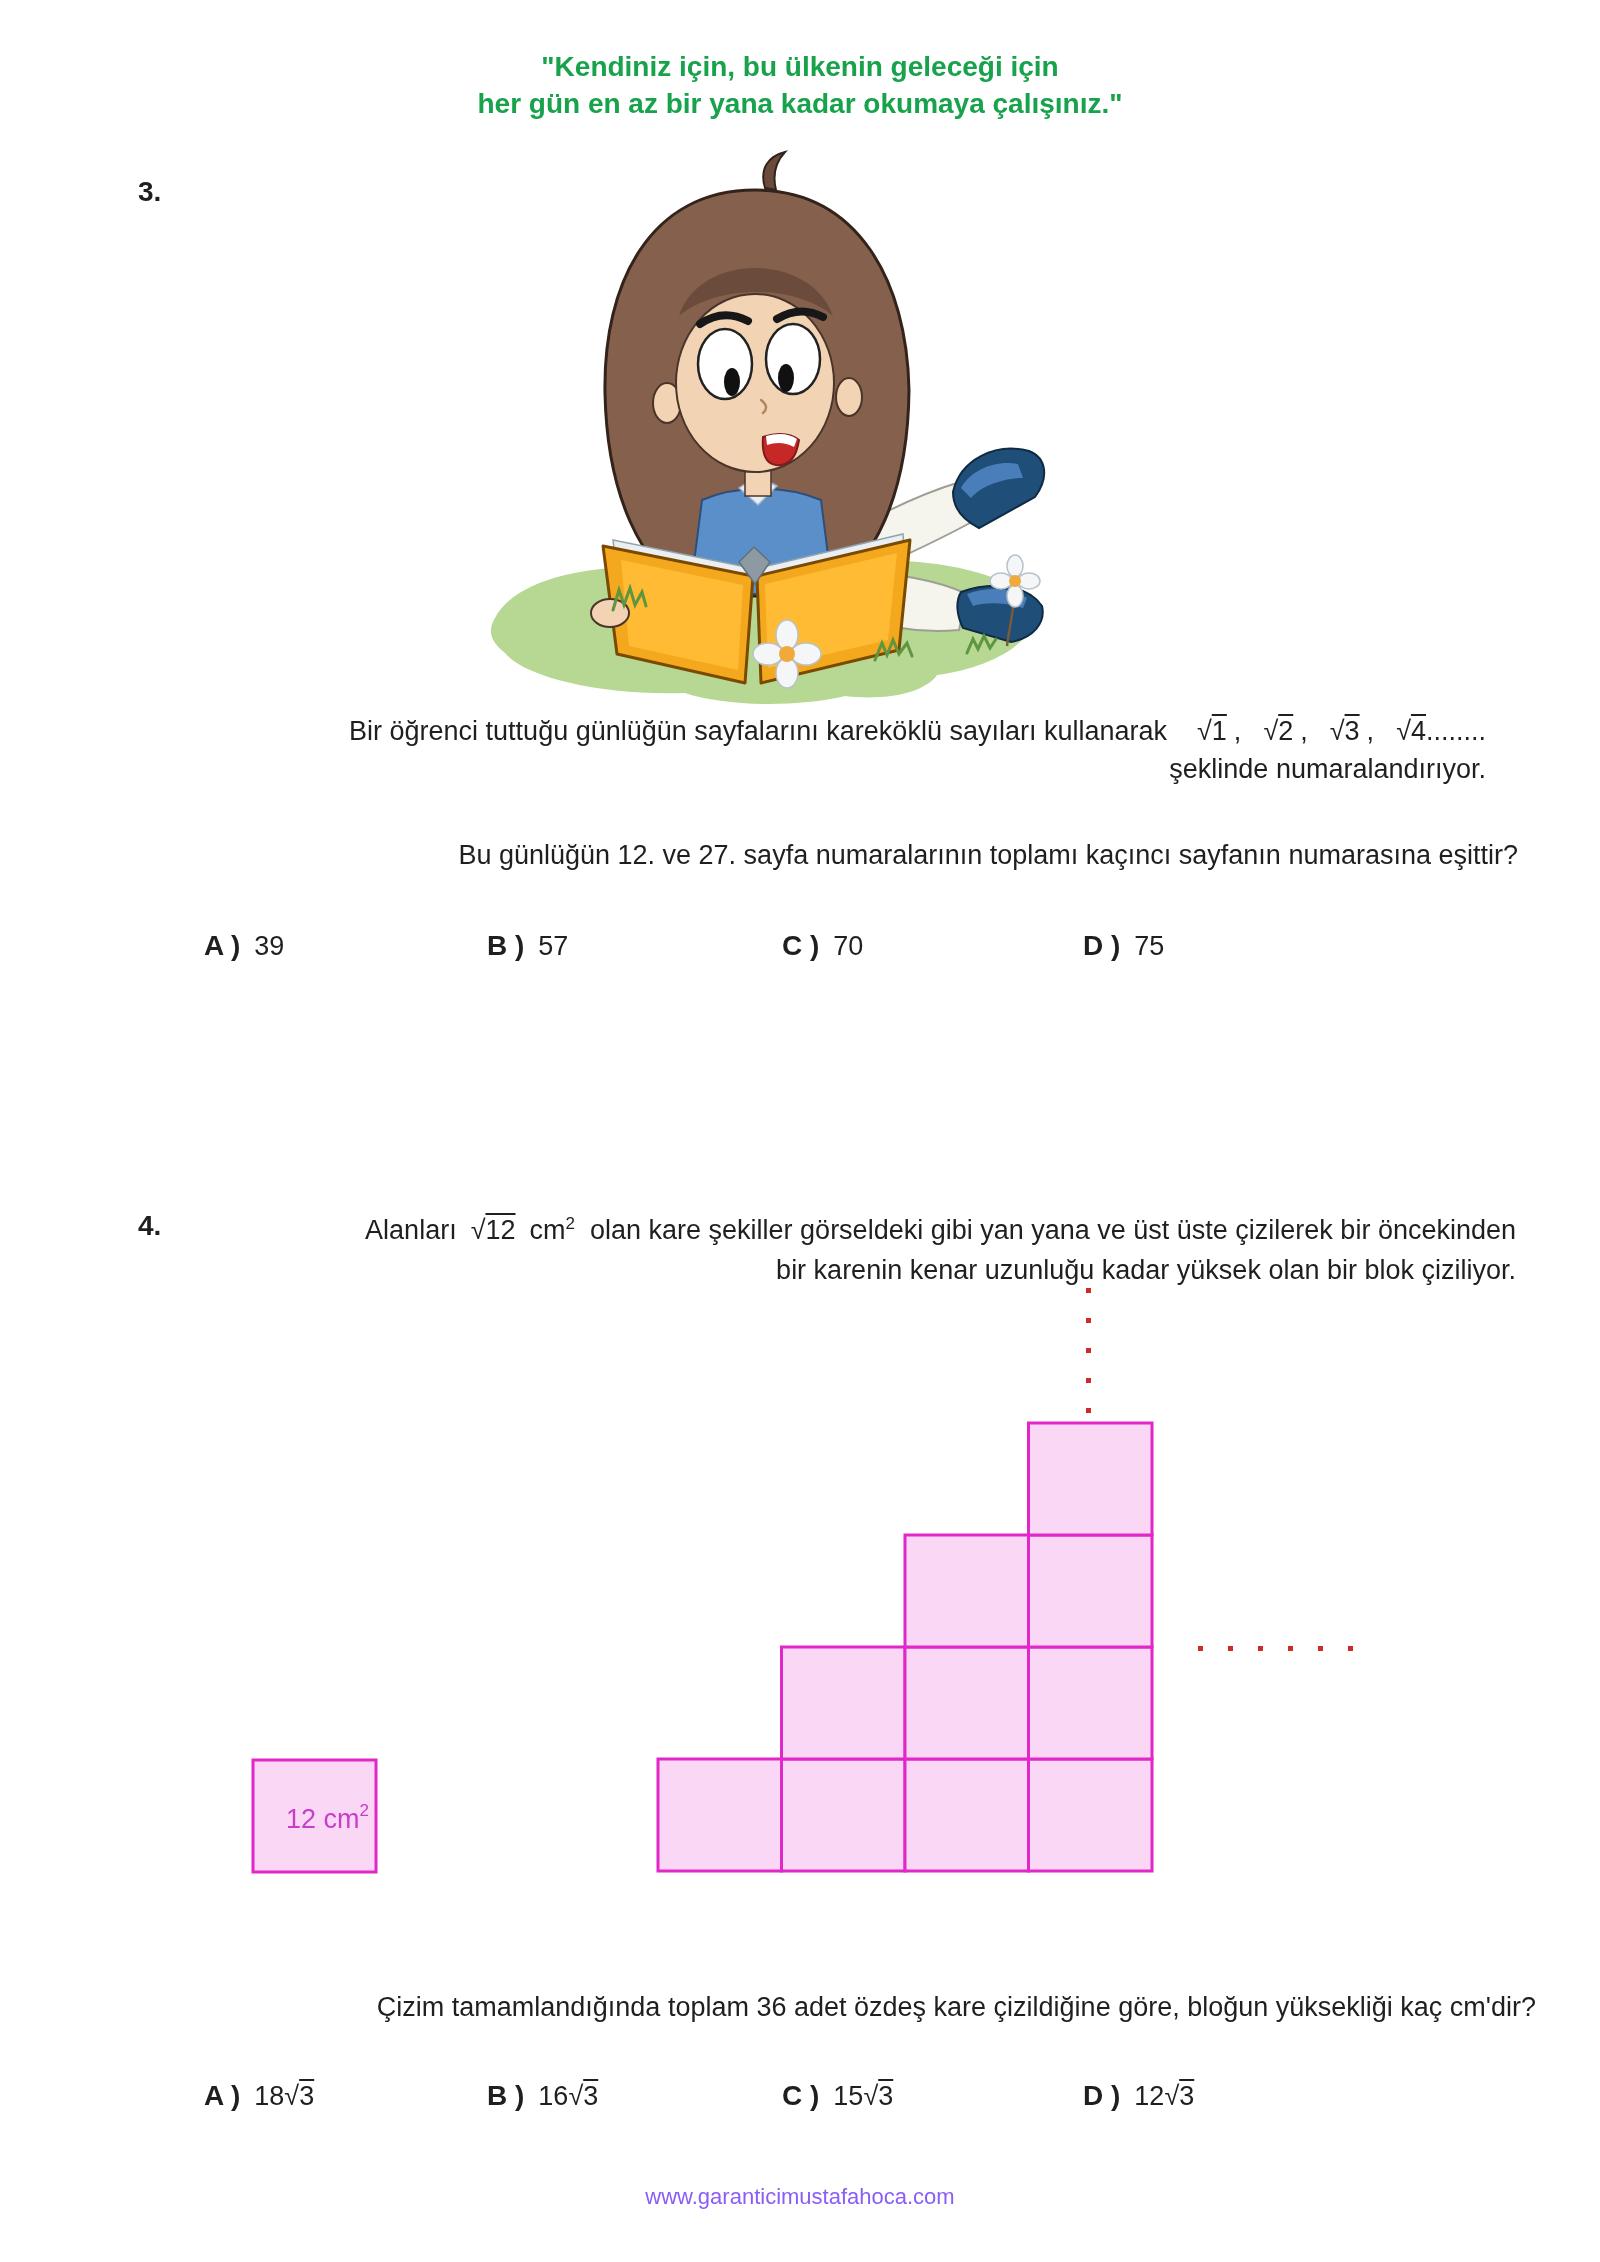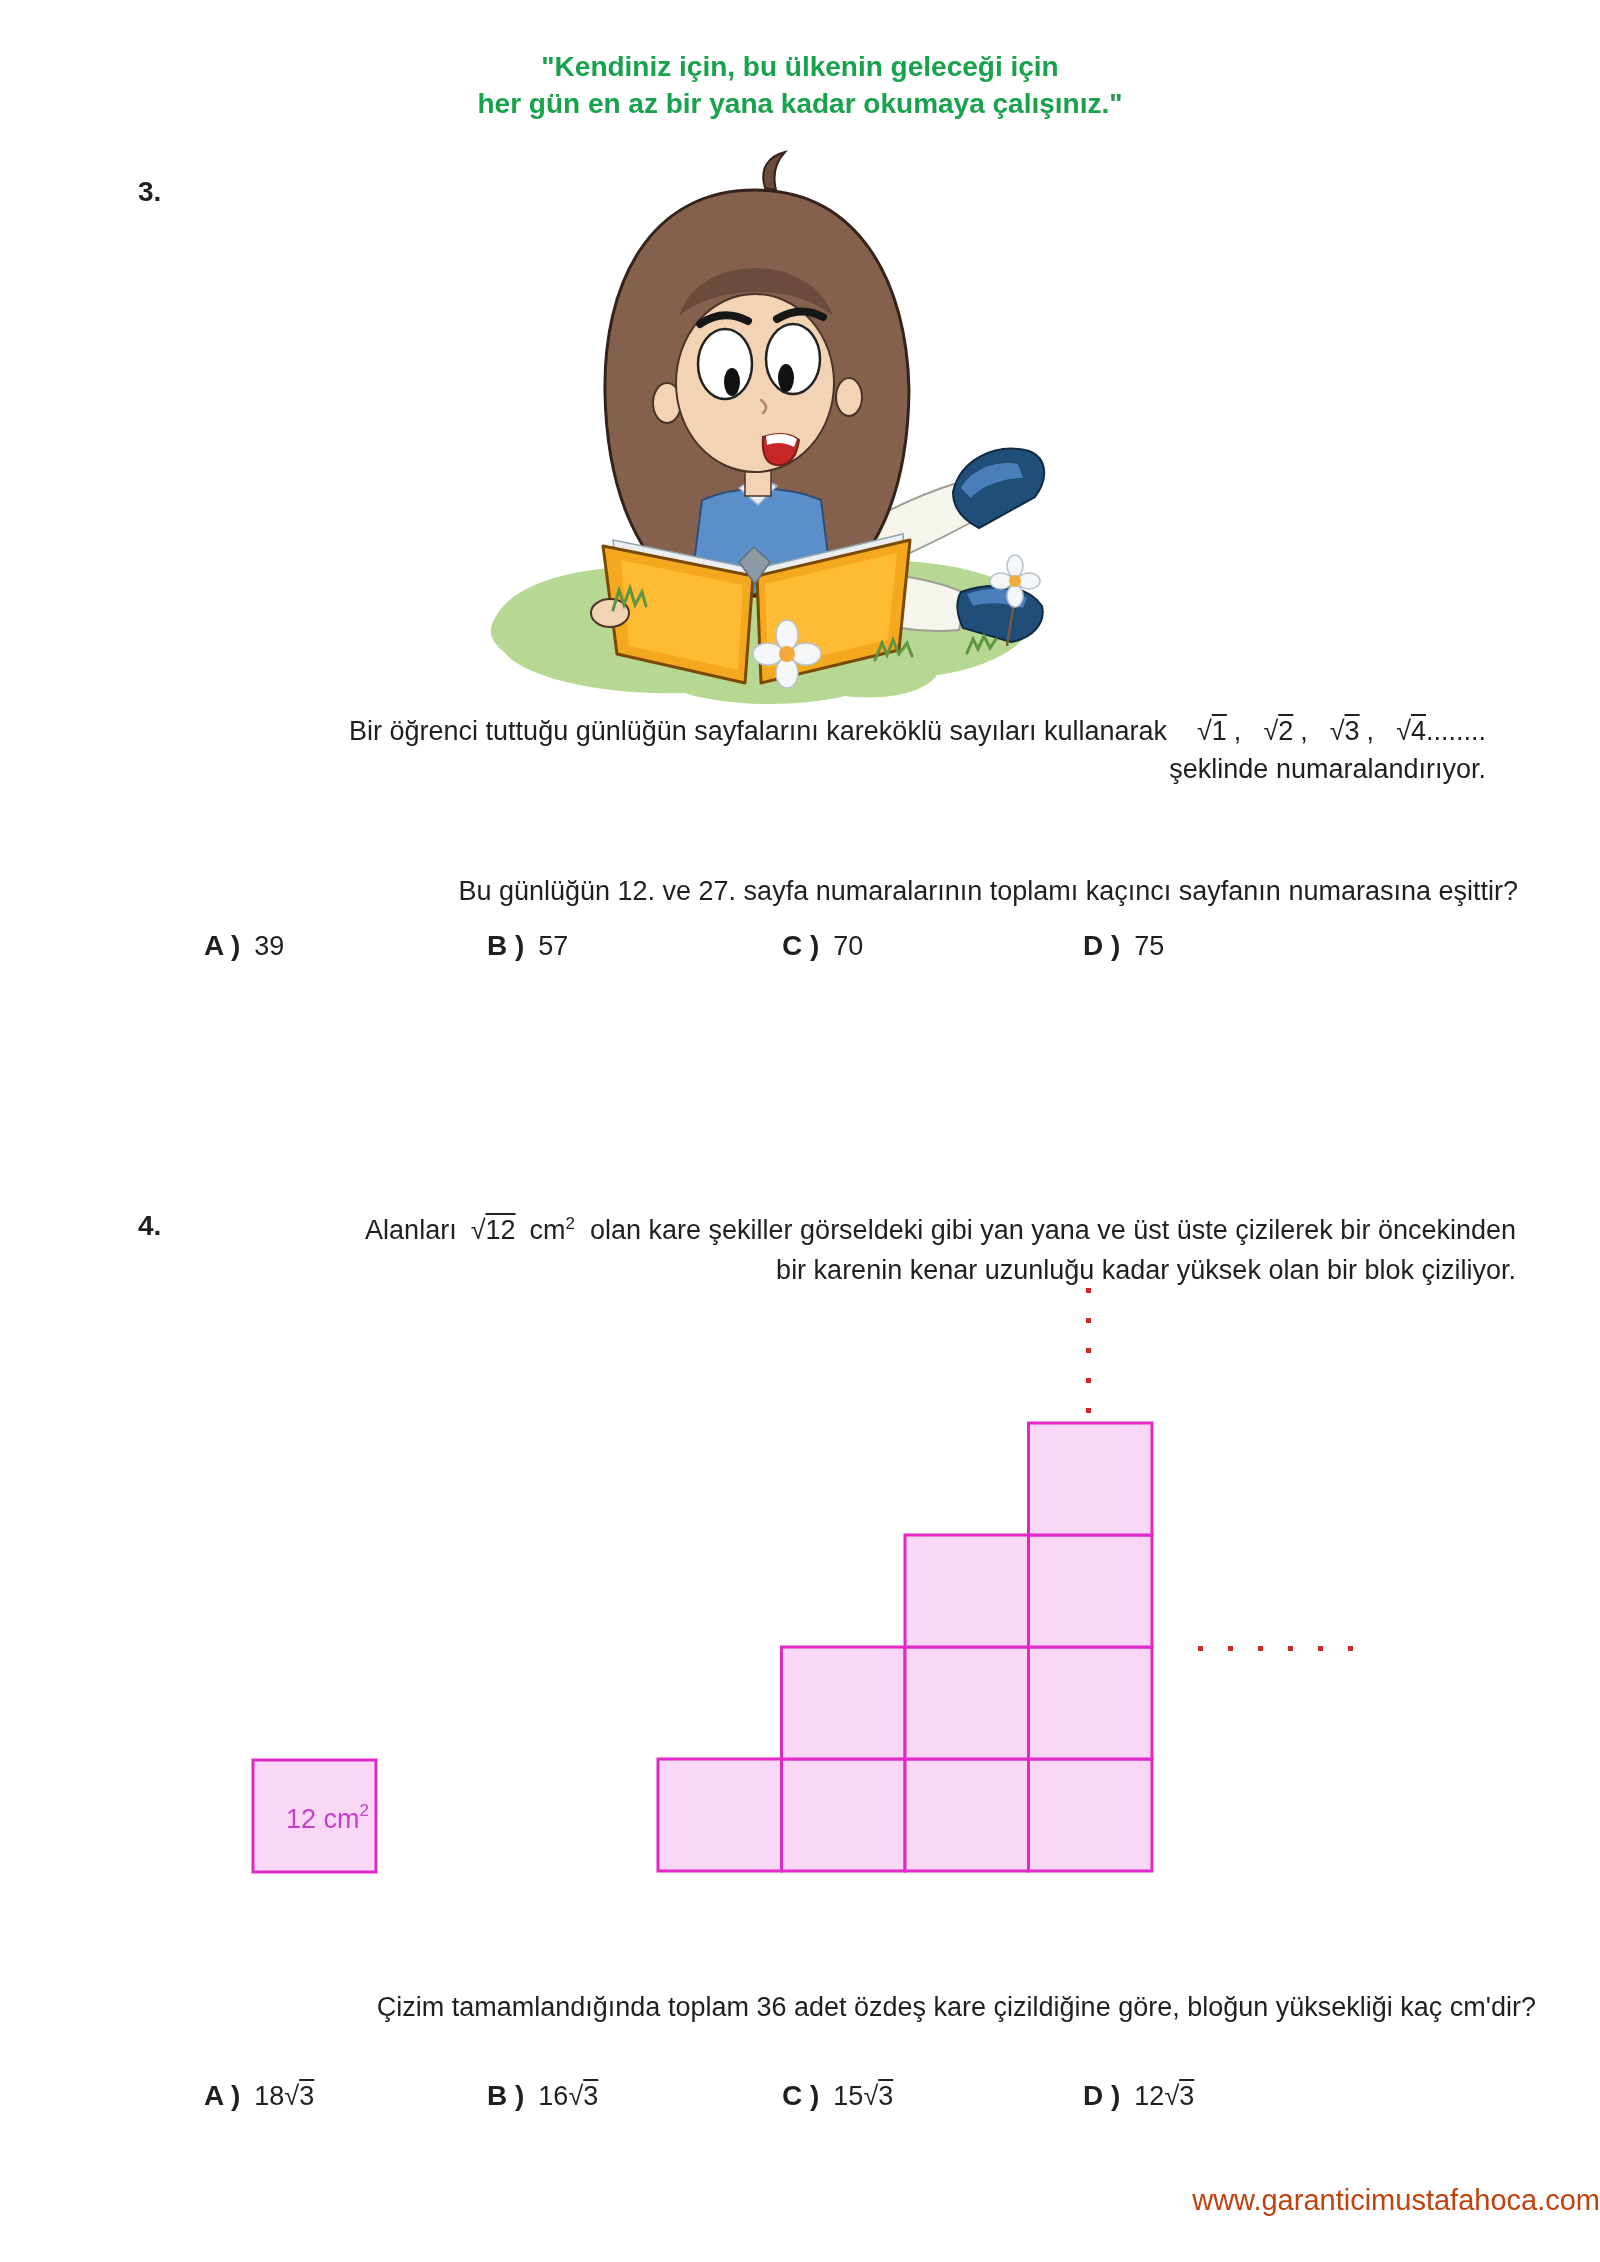--- a/index.html
+++ b/index.html
@@ -32,21 +32,21 @@
   .qnum3 { left:138px; top:176px; }
   .qnum4 { left:138px; top:1210px; }
 
   
   .illustration { position:absolute; left:455px; top:148px; width:600px; height:557px; }
 
   
   .para { position:absolute; font-size:27px; line-height:38px;text-align:right; }
   .q3-para { left:196px; top:712px; width:1290px; }
   .q3-para .indent { display:inline-block; width:29px; }
-  .q3-question { left:218px; top:836px; width:1300px;margin-top:36px; }
+  .q3-question { left:218px; top:836px; width:1300px; }
   .q4-para { left:196px; top:1210px; width:1320px; line-height:40px; }
   .q4-para .indent { display:inline-block; width:26px; }
   .q4-question { left:196px; top:1988px; width:1340px; }
 
   sup.sq { font-size:17px; vertical-align:super; line-height:0; }
 
   
   .sqrt { white-space:nowrap; }
   .sqrt .ol { text-decoration:overline; text-decoration-thickness:2px; }
   .roots-group .sqrt { margin-left:22px; }
@@ -65,23 +65,23 @@
 
   
   .figure-wrap { position:absolute; left:250px; top:1280px; width:1110px; height:600px; }
   .unit-square { fill:#fbd7f6; stroke:#e227c8; stroke-width:3; }
   .dot { fill:#cf2b24; }
   .fig-label { fill:#c73fc9; font-family:"Liberation Sans", sans-serif; font-size:27px; }
 
   
   .footer-url {
     position:absolute; top:2184px; left:0; width:1600px;
-    text-align:right;
-    color:#c2410c;
-    font-size:29px;
+    text-align:center;
+    color:#8b5cf6;
+    font-size:22px;
   }
 </style>
 </head>
 <body>
 
 <div class="page">
 
   <div class="header-quote">
     <div>"Kendiniz için, bu ülkenin geleceği için</div>
     <div>her gün en az bir yana kadar okumaya çalışınız."</div>

